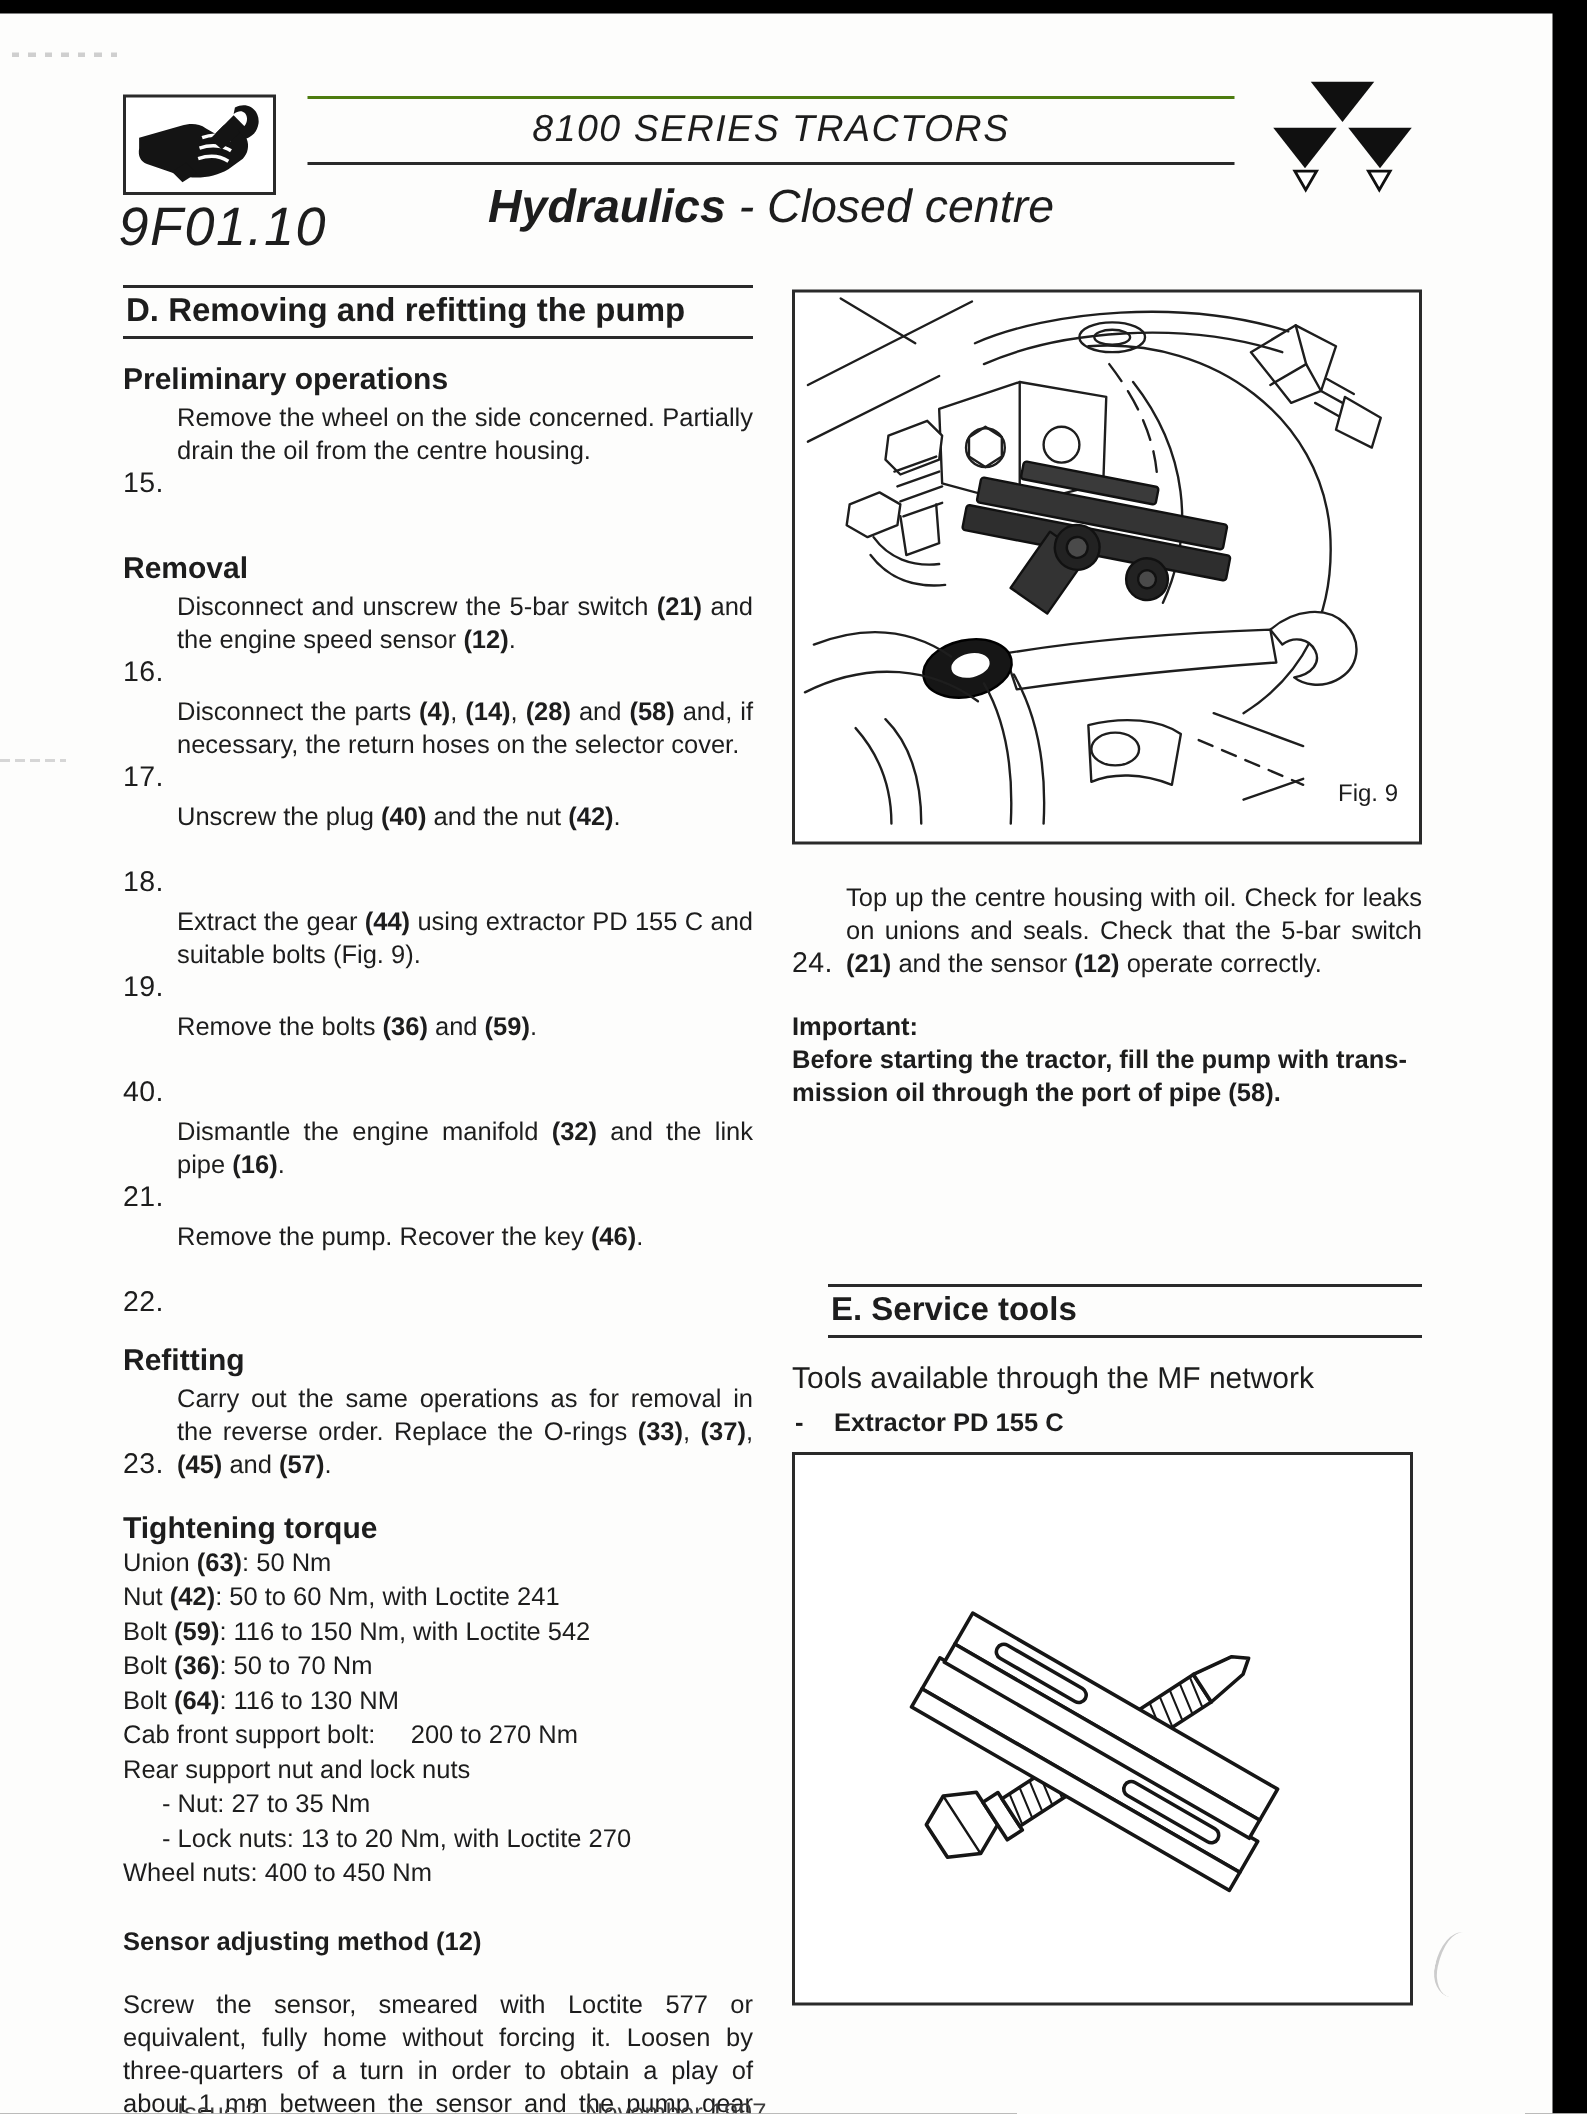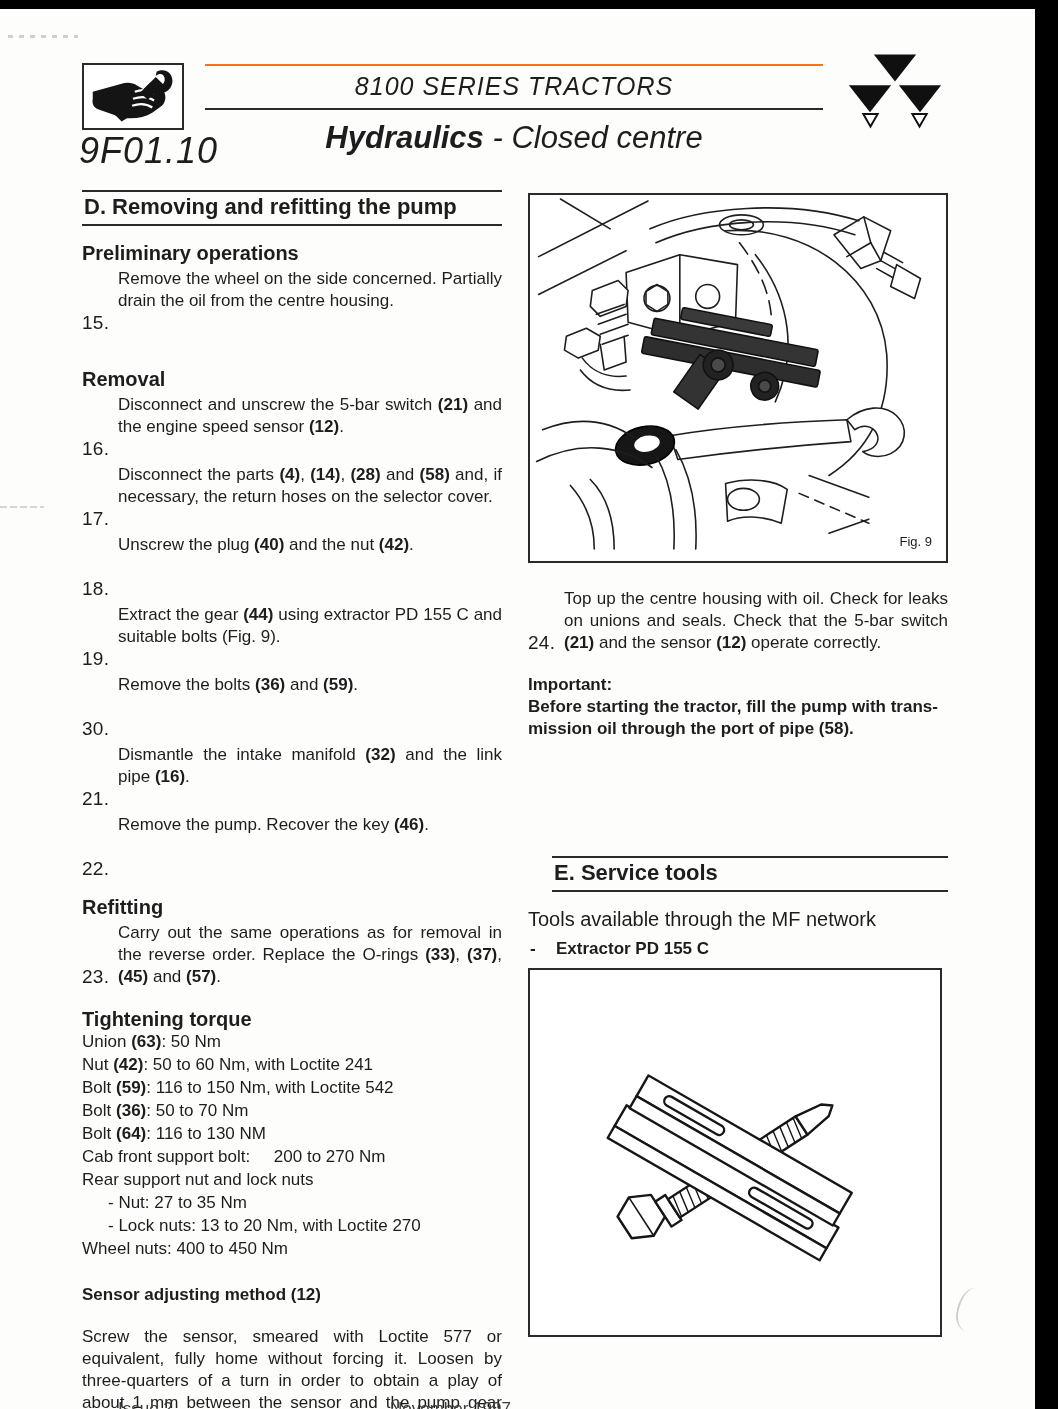--- a/index.html
+++ b/index.html
@@ -16,21 +16,21 @@
     background:repeating-linear-gradient(90deg,#cfcfcf 0 5px,transparent 5px 11px);}
   .artifact2{position:absolute;left:0;top:506px;width:44px;height:2px;
     background:repeating-linear-gradient(90deg,#d6d6d6 0 7px,transparent 7px 10px);}
   .curl{position:absolute;left:957px;top:1288px;width:26px;height:44px;
     border-left:2px solid #cccccc;border-radius:60% 0 0 60%/70% 0 0 50%;transform:rotate(12deg);}
 
   
   .icon-box{position:absolute;left:82px;top:63px;width:98px;height:63px;border:2px solid #2a2a2a;
     display:flex;align-items:center;justify-content:center;background:#fff;}
   .doc-code{position:absolute;left:79px;top:130px;font-style:italic;font-size:36px;letter-spacing:1px;}
-  .series-block{position:absolute;left:205px;top:64px;width:618px;border-top:2px solid #f97316;
+  .series-block{position:absolute;left:205px;top:64px;width:618px;border-top:2px solid #4d7c0f;
     border-bottom:2px solid #2a2a2a;padding:6px 0 7px;text-align:center;
     font-style:italic;font-size:25px;letter-spacing:1px;}
   .subtitle{position:absolute;left:205px;top:120px;width:618px;text-align:center;
     font-style:italic;font-size:31px;}
   .subtitle b{font-weight:bold;}
   .mf-logo{position:absolute;left:845px;top:52px;width:100px;height:78px;}
 
   
   .col-left{position:absolute;left:82px;top:190px;width:420px;font-size:17px;line-height:22px;}
   .col-right{position:absolute;left:528px;top:193px;width:420px;font-size:17px;line-height:22px;}
@@ -42,21 +42,21 @@
 
   .item{display:flex;margin-top:4px;}
   .item .num{flex:0 0 36px;font-size:19px;letter-spacing:.3px;margin-top:44px;}
   .item .txt{flex:1;text-align:justify;}
   .torque-line{margin-top:1px;}
   .torque-line.indent{padding-left:26px;}
   .bold-head{font-weight:bold;}
   .sensor-body{text-align:justify;margin-top:20px;}
 
   .fig-box{border:2px solid #2a2a2a;position:relative;background:#fff;width:416px;height:366px;}
-  .fig-label{position:absolute;right:14px;bottom:8px;font-size:13px;background:#fff;padding-left:4px;}
+  .fig-label{position:absolute;right:14px;bottom:20px;font-size:16px;background:#fff;padding-left:4px;}
   .imp-line{font-weight:bold;}
   .tools-intro{font-size:20px;}
   .tool-item{display:flex;font-weight:bold;margin-top:8px;}
   .tool-item .dash{flex:0 0 26px;padding-left:2px;}
   .tool-fig-box{border:2px solid #2a2a2a;background:#fff;width:410px;height:365px;margin-top:8px;}
 
   .footer-issue{position:absolute;left:118px;top:1399px;font-size:17px;color:#3c3c3c;}
   .footer-date{position:absolute;left:390px;top:1399px;font-size:17px;color:#3c3c3c;}
 
   svg{display:block;}
@@ -113,26 +113,26 @@
     </div>
     <div class="item">
       <span class="num">18.</span>
       <span class="txt"><span>Unscrew the plug </span><b>(40)</b><span> and the nut </span><b>(42)</b><span>.</span></span>
     </div>
     <div class="item">
       <span class="num">19.</span>
       <span class="txt"><span>Extract the gear </span><b>(44)</b><span> using extractor PD 155 C and suitable bolts (Fig. 9).</span></span>
     </div>
     <div class="item">
-      <span class="num">30.</span>
+      <span class="num">40.</span>
       <span class="txt"><span>Remove the bolts </span><b>(36)</b><span> and </span><b>(59)</b><span>.</span></span>
     </div>
     <div class="item">
       <span class="num">21.</span>
-      <span class="txt"><span>Dismantle the intake manifold </span><b>(32)</b><span> and the link pipe </span><b>(16)</b><span>.</span></span>
+      <span class="txt"><span>Dismantle the engine manifold </span><b>(32)</b><span> and the link pipe </span><b>(16)</b><span>.</span></span>
     </div>
     <div class="item">
       <span class="num">22.</span>
       <span class="txt"><span>Remove the pump. Recover the key </span><b>(46)</b><span>.</span></span>
     </div>
 
     <div class="subhead mt16">Refitting</div>
     <div class="item">
       <span class="num">23.</span>
       <span class="txt"><span>Carry out the same operations as for removal in the reverse order. Replace the O-rings </span><b>(33)</b><span>, </span><b>(37)</b><span>, </span><b>(45)</b><span> and </span><b>(57)</b><span>.</span></span>

